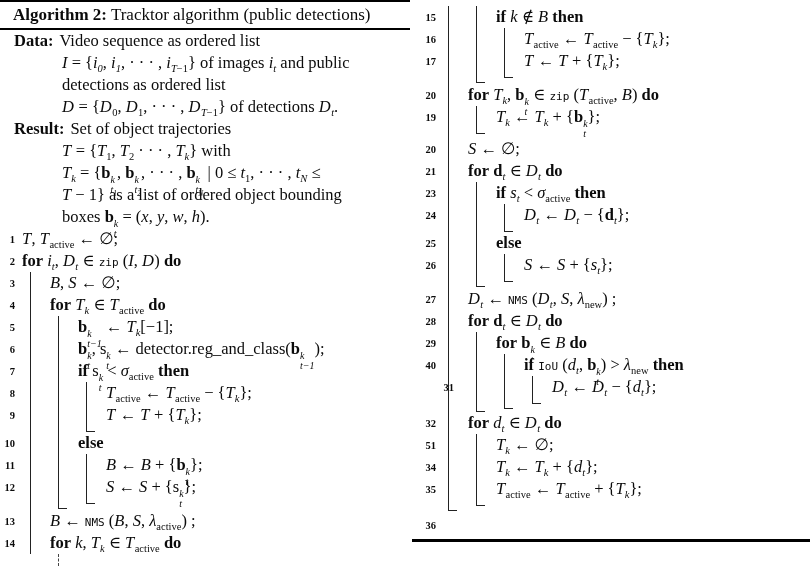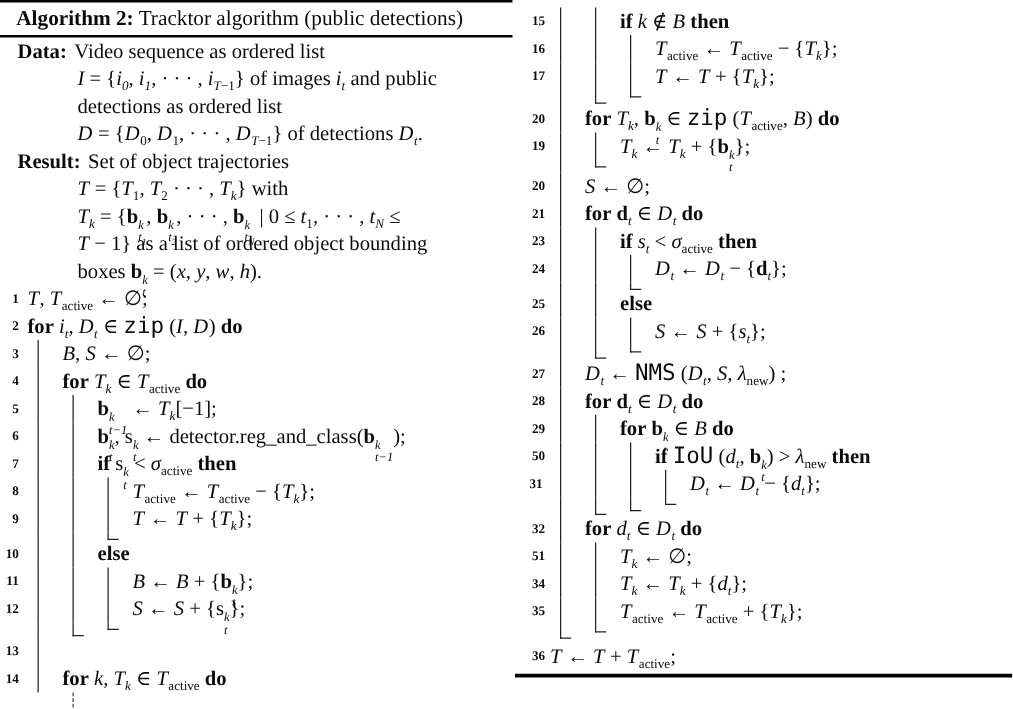--- a/index.html
+++ b/index.html
@@ -20,21 +20,21 @@
   
   .coderow{position:relative;height:22px;line-height:22px;font-size:16.5px;white-space:nowrap;}
   .gaprow{position:relative;}
   .num{position:absolute;top:0;font-size:10.5px;font-weight:bold;line-height:23px;text-align:right;}
   .code{position:absolute;top:0;line-height:22px;}
   .vbar{position:absolute;top:0;bottom:0;width:1.3px;background:#222;}
   .vbar.dash{background:none;border-left:1.4px dashed #444;}
   .corner{position:absolute;top:0;width:8px;border-left:1.3px solid #222;border-bottom:1.3px solid #222;}
   
   .kw{font-weight:bold;}
-  .tt{font-family:"DejaVu Sans Mono","Liberation Mono",monospace;font-size:18px;}
+  .tt{font-family:"DejaVu Sans Mono","Liberation Mono",monospace;font-size:11px;}
   .cal{font-style:italic;letter-spacing:0.4px;}
   i{font-family:"Liberation Serif","DejaVu Serif",serif;}
   sub{font-size:10.5px;line-height:0;}
   sub i{font-size:10.5px;}
   .ss{display:inline-flex;flex-direction:column;align-items:flex-start;vertical-align:-0.5em;
       font-size:10px;line-height:0.95;font-style:italic;}
   .ss span{display:block;}
   .ss sub{font-size:7.5px;}
   #bottom-rule{height:2.6px;background:#000;margin-top:3px;margin-left:2px;}
 </style>
@@ -168,20 +168,21 @@
             </span>};</span>
         </div>
         <div class="gaprow" style="height: 12px;">
           <div class="vbar" style="left: 30px;"></div>
           <div class="corner" style="left: 86px; height: 5px;"></div>
           <div class="corner" style="left: 58px; height: 10px;"></div>
         </div>
         <div class="coderow">
           <div class="vbar" style="left: 30px;"></div>
           <span class="num" style="left: 0px; width: 15px;">13</span>
+          <span class="code" style="left: 50px;"><i>B</i> ← <span class="tt">NMS</span> (<i>B</i>, <i>S</i>, <i>λ</i><sub>active</sub>) ;</span>
         </div>
         <div class="coderow">
           <div class="vbar" style="left: 30px;"></div>
           <span class="num" style="left: 0px; width: 15px;">14</span>
           <span class="code" style="left: 50px;"><span class="kw">for</span> <i>k</i>, <i>T</i><sub><i>k</i></sub> ∈ <span class="cal">T</span><sub>active</sub> <span class="kw">do</span></span>
         </div>
         <div class="gaprow" style="height: 12px;">
           <div class="vbar dash" style="left: 58px;"></div>
         </div>
       </div>
@@ -297,32 +298,32 @@
           <span class="num" style="left: 2px; width: 24px;">29</span>
           <span class="code" style="left: 86px;"><span class="kw">for</span> <b>b</b><span class="ss">
               <span>k</span>
               <span>t</span>
             </span> ∈ <i>B</i> <span class="kw">do</span></span>
         </div>
         <div class="coderow">
           <div class="vbar" style="left: 38px;"></div>
           <div class="vbar" style="left: 66px;"></div>
           <div class="vbar" style="left: 94px;"></div>
-          <span class="num" style="left: 2px; width: 24px;">50</span>
+          <span class="num" style="left: 2px; width: 24px;">40</span>
           <span class="code" style="left: 114px;"><span class="kw">if</span> <span class="tt">IoU</span> (<i>d</i><sub><i>t</i></sub>, <b>b</b><span class="ss">
               <span>k</span>
               <span>t</span>
             </span>) &gt; <i>λ</i><sub>new</sub> <span class="kw">then</span></span>
         </div>
         <div class="coderow">
           <div class="vbar" style="left: 38px;"></div>
           <div class="vbar" style="left: 66px;"></div>
           <div class="vbar" style="left: 94px;"></div>
           <div class="vbar" style="left: 122px;"></div>
-          <span class="num" style="left: 0; width: 24px;">31</span>
+          <span class="num" style="left: 20px; width: 24px;">31</span>
           <span class="code" style="left: 142px;"><span class="cal">D</span><sub><i>t</i></sub> ← <span class="cal">D</span><sub><i>t</i></sub> − {<i>d</i><sub><i>t</i></sub>};</span>
         </div>
         <div class="gaprow" style="height: 14px;">
           <div class="vbar" style="left: 38px;"></div>
           <div class="corner" style="left: 122px; height: 5px;"></div>
           <div class="corner" style="left: 94px; height: 10px;"></div>
           <div class="corner" style="left: 66px; height: 12.5px;"></div>
         </div>
         <div class="coderow">
           <div class="vbar" style="left: 38px;"></div>
@@ -346,19 +347,18 @@
           <div class="vbar" style="left: 66px;"></div>
           <span class="num" style="left: 2px; width: 24px;">35</span>
           <span class="code" style="left: 86px;"><span class="cal">T</span><sub>active</sub> ← <span class="cal">T</span><sub>active</sub> + {<i>T</i><sub><i>k</i></sub>};</span>
         </div>
         <div class="gaprow" style="height: 14px;">
           <div class="corner" style="left: 66px; height: 5px;"></div>
           <div class="corner" style="left: 38px; height: 10px;"></div>
         </div>
         <div class="coderow">
           <span class="num" style="left: 2px; width: 24px;">36</span>
-          <span class="code" style="left: 30px;"><span class="cal">T</span> ← <span class="cal">T</span> + <span class="cal">T</span><sub>active</sub>;</span>
         </div>
       </div>
     <div id="bottom-rule"></div>
   </div>
 
 </div>
 
 </body></html>

